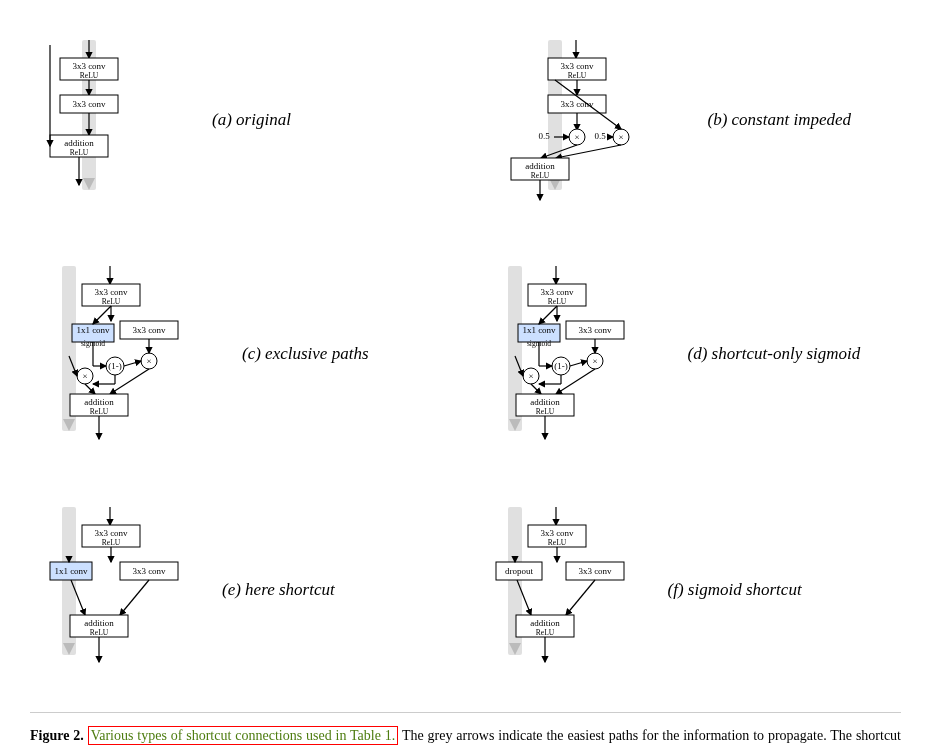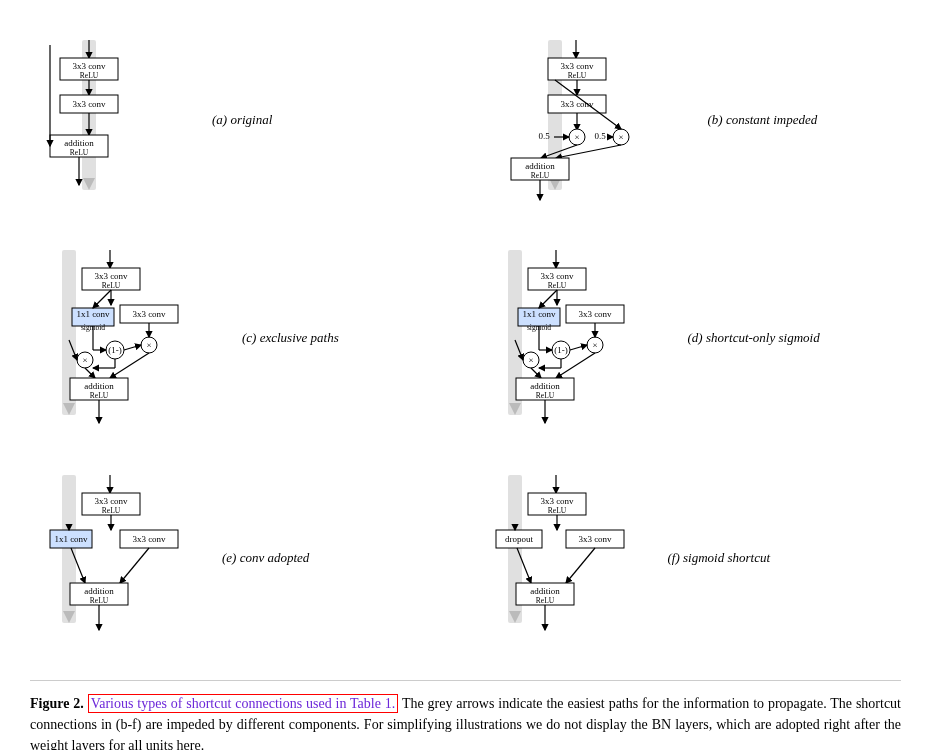--- a/index.html
+++ b/index.html
@@ -14,34 +14,34 @@
     }
 
     .figure-container {
       width: 100%;
     }
 
     .diagrams-grid {
       display: grid;
       grid-template-columns: 1fr 1fr;
       grid-template-rows: auto auto auto;
-      gap: 10px 20px;
+      gap: 26px 20px;
       margin-bottom: 20px;
     }
 
     .diagram-cell {
       display: flex;
       flex-direction: row;
       align-items: center;
       padding: 10px 0;
       min-height: 160px;
     }
 
     .diagram-label {
-      font-size: 13px;
+      font-size: 17px;
       margin-left: 12px;
       white-space: nowrap;
       font-style: italic;
       text-align: center;
     }
 
     
     .diagram-svg {
       flex-shrink: 0;
     }
@@ -55,21 +55,21 @@
       text-align: justify;
     }
 
     .caption-label {
       font-weight: bold;
     }
 
     .caption-link {
       border: 1px solid red;
       padding: 1px 2px;
-      color: #6d28d9;
+      color: #4d7c0f;
     }
 
     
     .node-box {
       fill: #fff;
       stroke: #000;
       stroke-width: 1;
     }
     .node-box-blue {
       fill: #cce0ff;
@@ -307,21 +307,21 @@
         <line x1="39" y1="60" x2="39" y2="65" stroke="#000" stroke-width="1.2" marker-end="url(#arrowhead)"></line>
 
         <line x1="119" y1="83" x2="90" y2="118" stroke="#000" stroke-width="1.2" marker-end="url(#arrowhead)"></line>
         <line x1="41" y1="83" x2="55" y2="118" stroke="#000" stroke-width="1.2" marker-end="url(#arrowhead)"></line>
 
         <rect x="40" y="118" width="58" height="22" class="node-box"></rect>
         <text x="69" y="127" class="node-text">addition</text>
         <text x="69" y="136" class="node-text-small">ReLU</text>
         <line x1="69" y1="140" x2="69" y2="165" stroke="#000" stroke-width="1.2" marker-end="url(#arrowhead)"></line>
       </svg>
-      <div class="diagram-label">(e) conv adopted</div>
+      <div class="diagram-label">(e) here shortcut</div>
     </div>
 
     <div class="diagram-cell">
       <svg class="diagram-svg" width="180" height="185" viewBox="0 0 180 185">
 
         <rect x="32" y="10" width="14" height="148" fill="#ccc" opacity="0.6" rx="2"></rect>
         <polygon points="39,158 33,146 45,146" fill="#bbb"></polygon>
 
         <line x1="80" y1="10" x2="80" y2="28" stroke="#000" stroke-width="1.2" marker-end="url(#arrowhead)"></line>
         <rect x="52" y="28" width="58" height="22" class="node-box"></rect>

